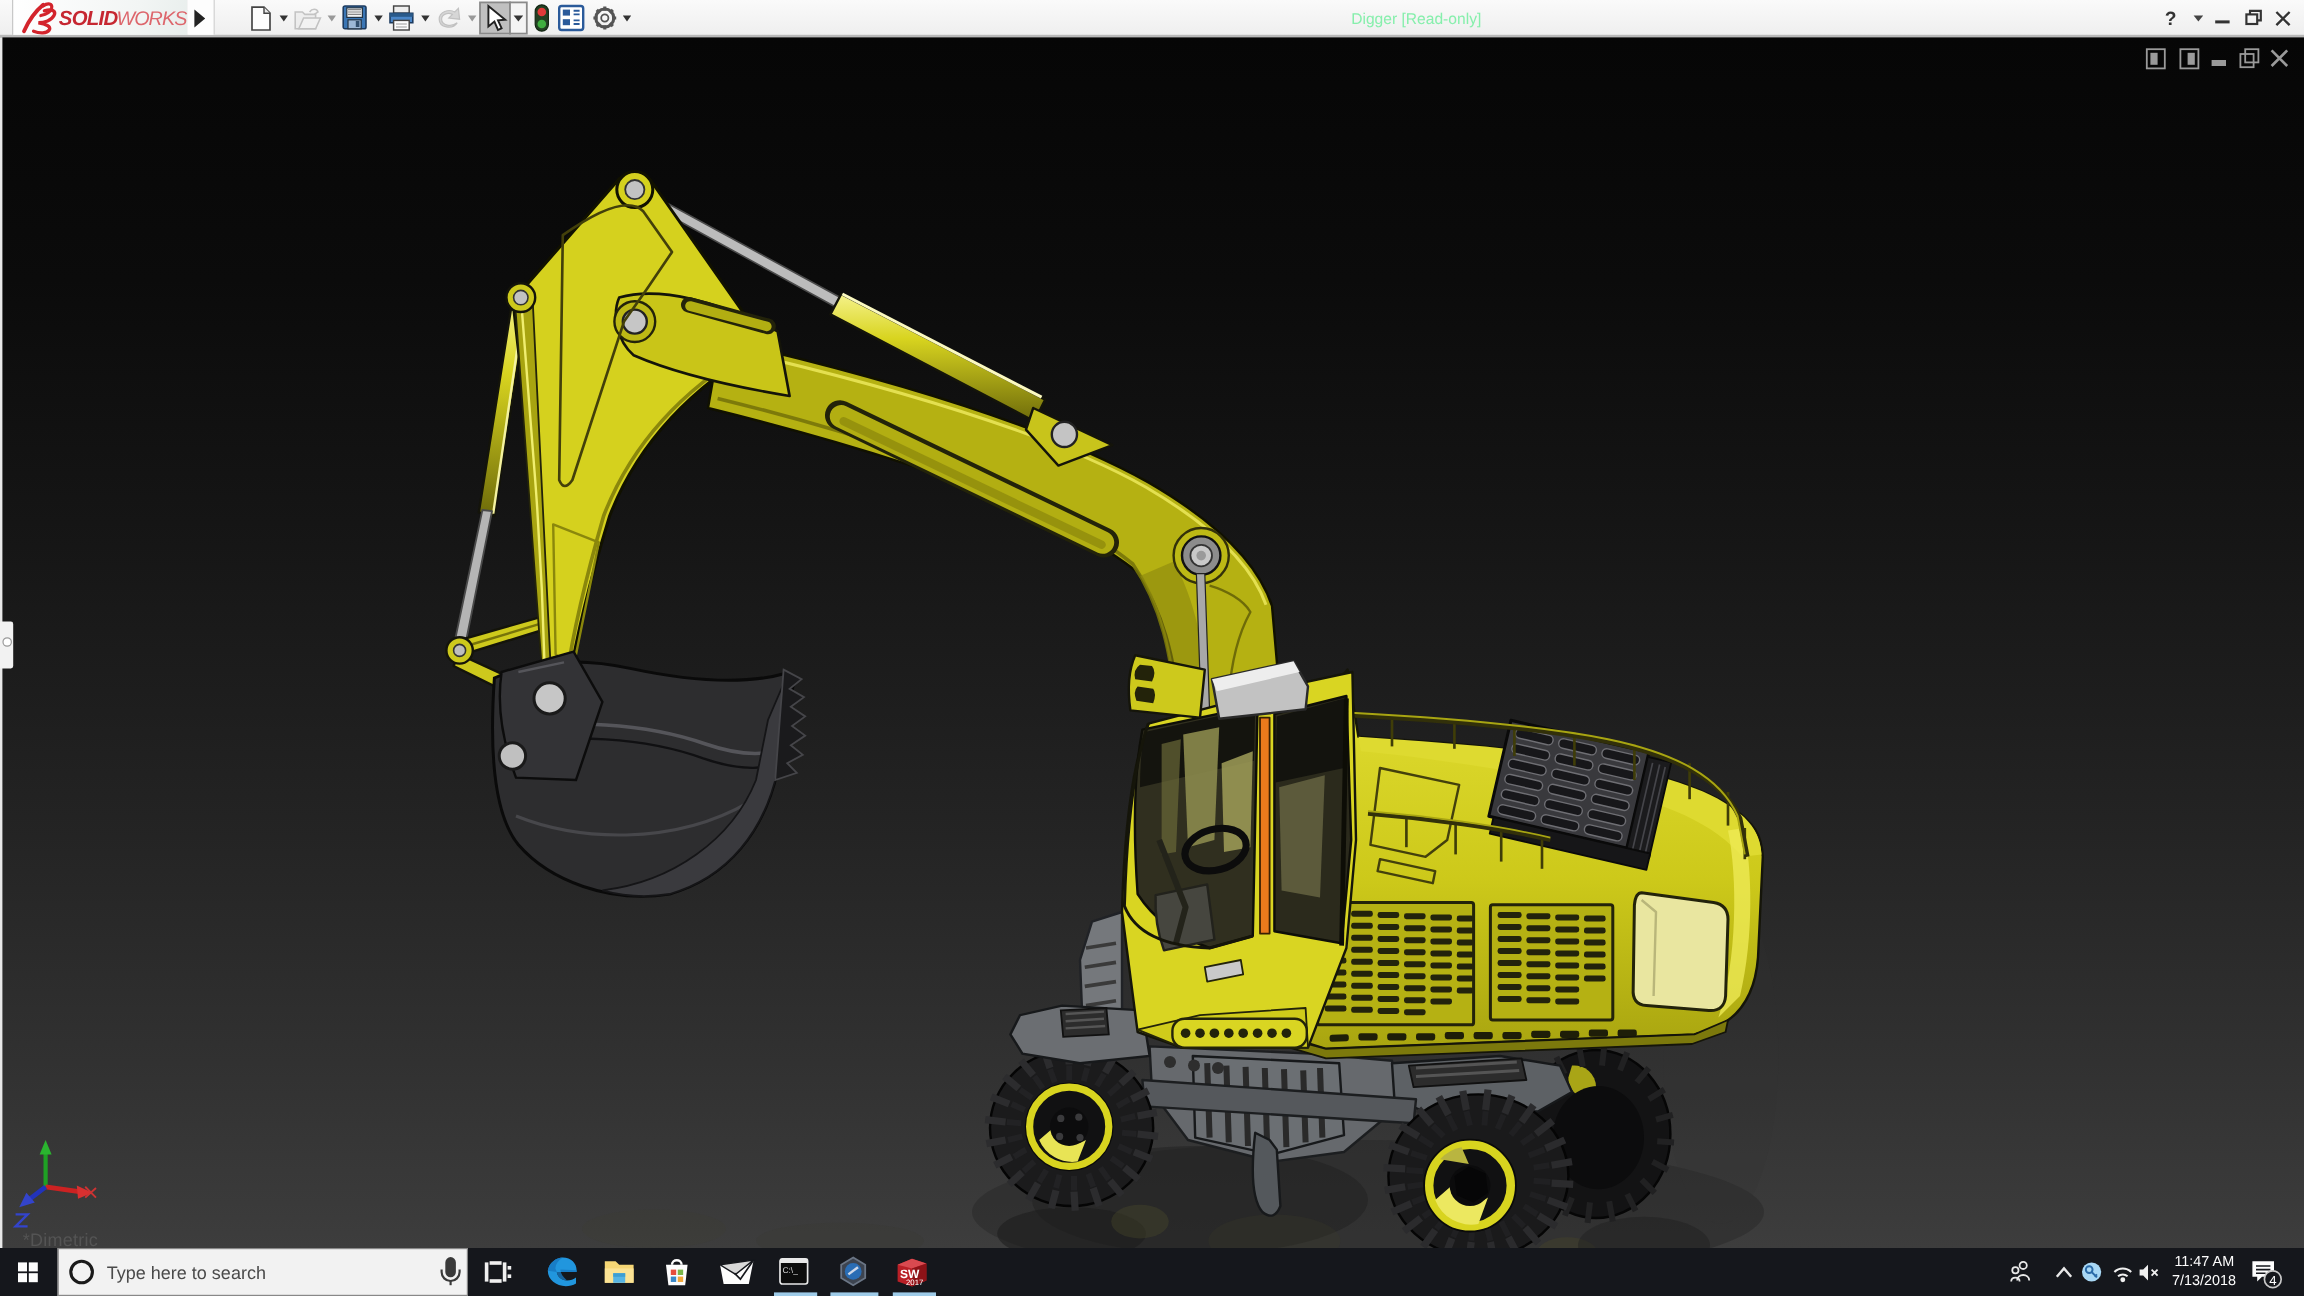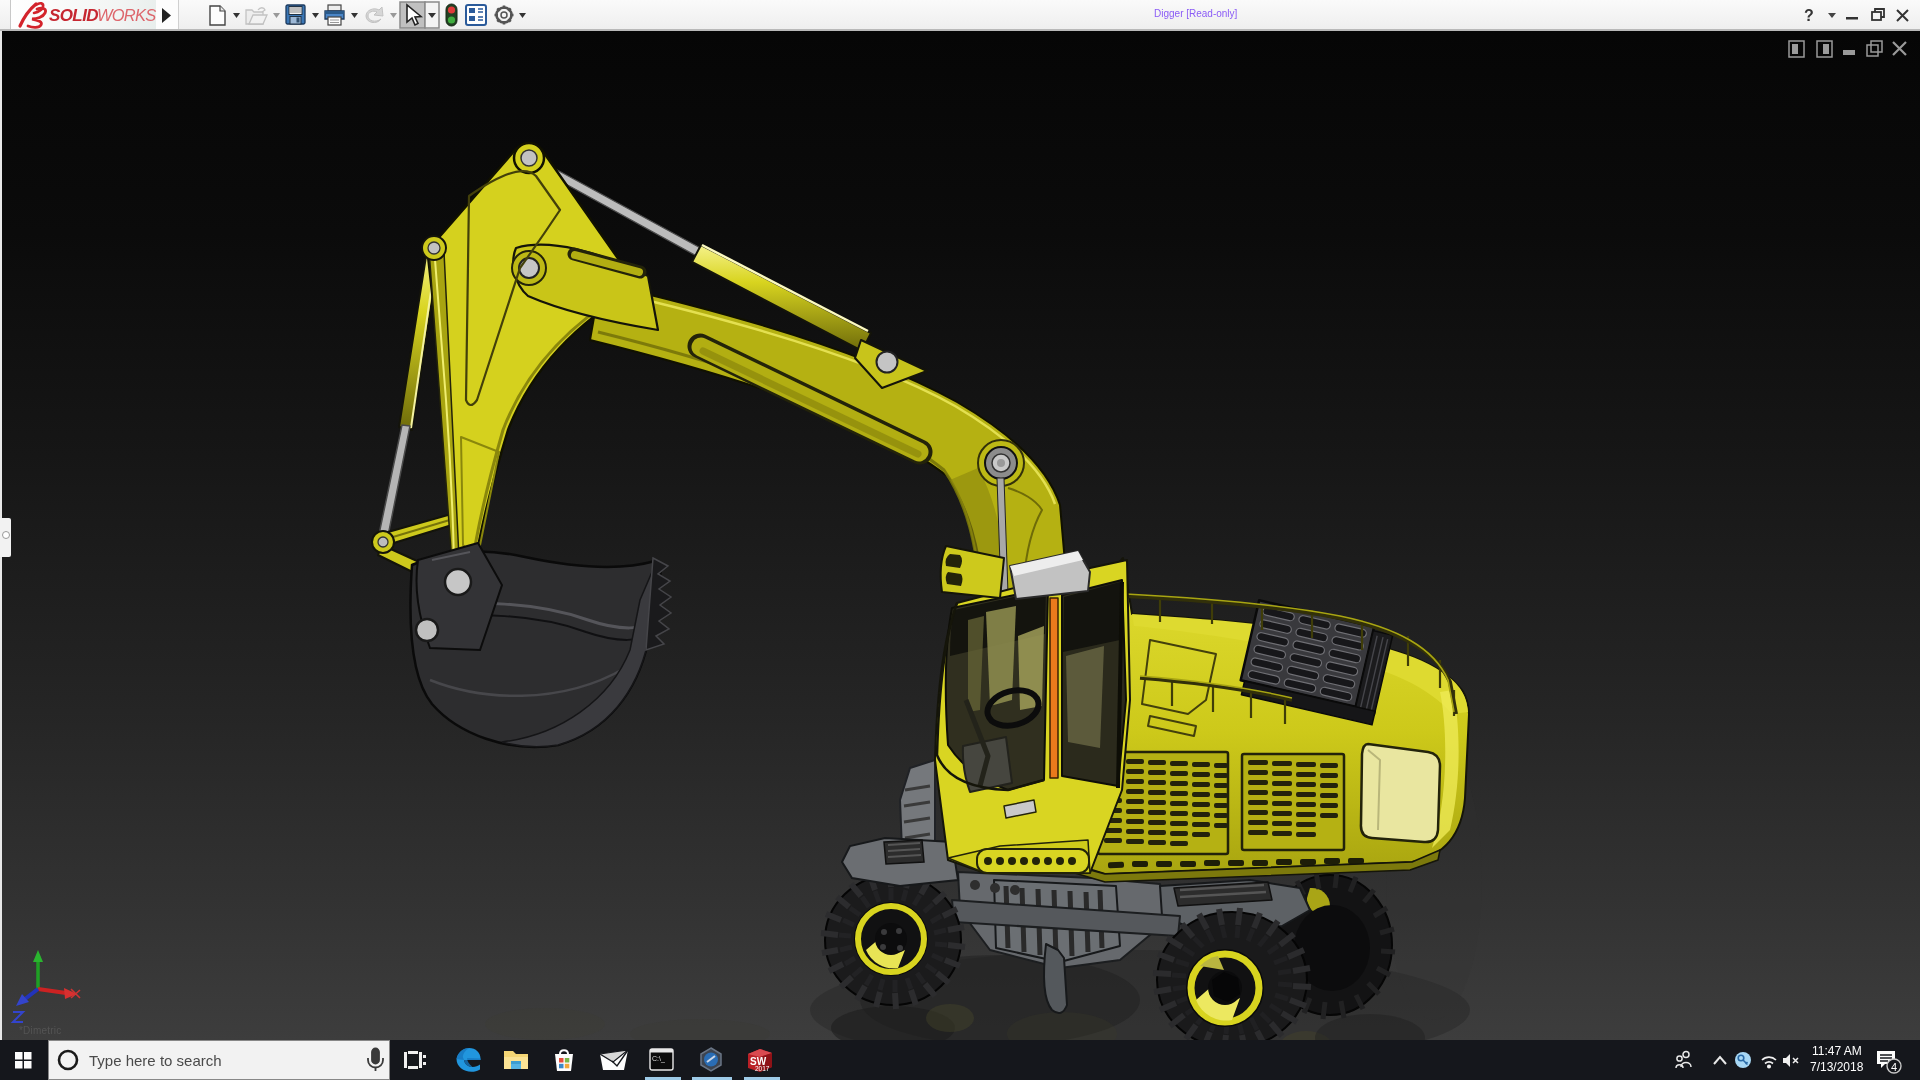--- a/index.html
+++ b/index.html
@@ -6,21 +6,21 @@
 #titlebar{position:absolute;left:0;top:0;width:1920px;height:31px;background:linear-gradient(#fafafa,#eeeeee);z-index:30;}
 #tbline{position:absolute;left:0;top:29px;width:1920px;height:2px;background:#b9b9b9;z-index:31;}
 #logobox{position:absolute;left:10px;top:0;width:145px;height:29px;background:linear-gradient(105deg,#ffffff,#f2f5f4 70%,#e8eeec);border-left:1px solid #c8c8c8;border-right:1px solid #c8c8c8;z-index:32;}
 #logotri{position:absolute;left:156px;top:0;width:22px;height:29px;background:#fdfdfd;border-right:1px solid #d0d0d0;z-index:32;}
 #vp{position:absolute;left:0;top:31px;width:1920px;height:1009px;background:linear-gradient(#060606 0%,#0b0b0b 20%,#161616 42%,#242424 66%,#323232 86%,#3d3d3d 100%);z-index:1;}
 #leftstrip{position:absolute;left:0;top:31px;width:2px;height:1009px;background:#e8e8e8;z-index:6;}
 #lefttab{position:absolute;left:0;top:518px;width:11px;height:39px;background:#f2f2f2;border-radius:0 2px 2px 0;z-index:6;}
 #tabdot{position:absolute;left:2px;top:531px;width:8px;height:8px;border-radius:50%;background:#fff;border:1px solid #999;box-sizing:border-box;z-index:7;}
 #taskbar{position:absolute;left:0;top:1040px;width:1920px;height:40px;background:#15171c;z-index:40;}
 #searchbox{position:absolute;left:48px;top:1040px;width:342px;height:40px;background:#f2f2f2;border:1px solid #888;box-sizing:border-box;z-index:41;}
-#dimetric{position:absolute;left:19px;top:1025px;color:#545454;font-size:10px;z-index:7;letter-spacing:0.2px}
+#dimetric{position:absolute;left:19px;top:1025px;color:#545454;font-size:15px;z-index:7;letter-spacing:0.2px}
 svg{position:absolute;left:0;top:0;}
 text{font-family:"Liberation Sans",sans-serif;}
 </style>
 </head>
 <body>
 <div id="vp"></div>
 <div id="leftstrip"></div>
 <div id="lefttab"></div>
 <div id="tabdot"></div>
 <svg id="machine" width="1920" height="1080" viewBox="0 0 1920 1080" style="z-index:5">
@@ -463,21 +463,21 @@
  <path d="M 519,13 L 526,13 L 522.5,18 Z" fill="#333"></path>
  <text x="1804" y="21" font-size="16" font-weight="bold" fill="#333">?</text>
  <path d="M 1828,13 L 1836,13 L 1832,18 Z" fill="#444"></path>
  <rect x="1846" y="17" width="12" height="2.5" fill="#333"></rect>
  <g fill="none" stroke="#333" stroke-width="1.8">
   <rect x="1872" y="12" width="9" height="8"></rect>
   <path d="M 1875,12 L 1875,9 L 1884,9 L 1884,17 L 1881,17"></path>
  </g>
  <path d="M 1897,10 L 1908,21 M 1908,10 L 1897,21" stroke="#333" stroke-width="2"></path>
 </svg>
-<div style="position:absolute;left:1154px;top:8px;font-size:10px;color:#8b5cf6;z-index:36">Digger [Read-only]</div>
+<div style="position:absolute;left:1126px;top:8px;font-size:13px;color:#86efac;z-index:36">Digger [Read-only]</div>
 <div id="taskbar"></div>
 <div id="searchbox"></div>
 <svg id="tbar" width="1920" height="40" viewBox="0 0 1920 40" style="top:1040px;z-index:45">
  <g fill="#fdfdfd">
   <rect x="15" y="12" width="7.5" height="7.5"></rect>
       <rect x="24" y="12" width="7.5" height="7.5"></rect>
   <rect x="15" y="21" width="7.5" height="7.5"></rect>
       <rect x="24" y="21" width="7.5" height="7.5"></rect>
  </g>
  <circle cx="68" cy="20" r="9" fill="none" stroke="#1a1a1a" stroke-width="2.6"></circle>

